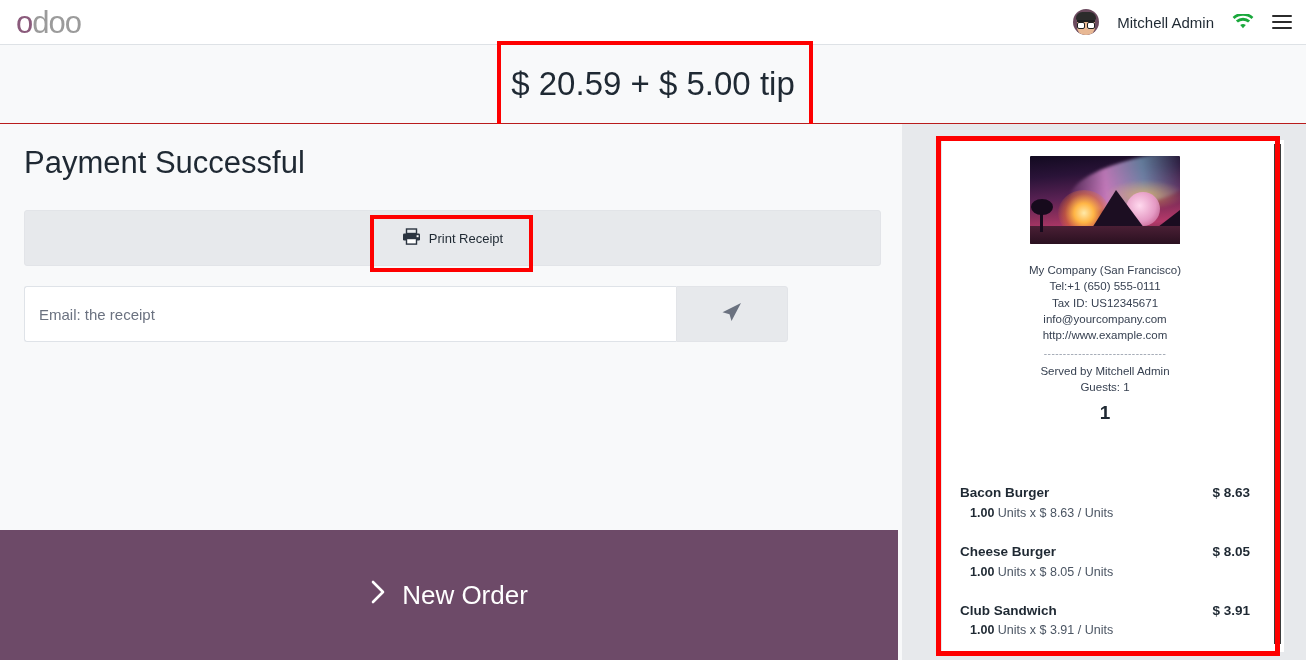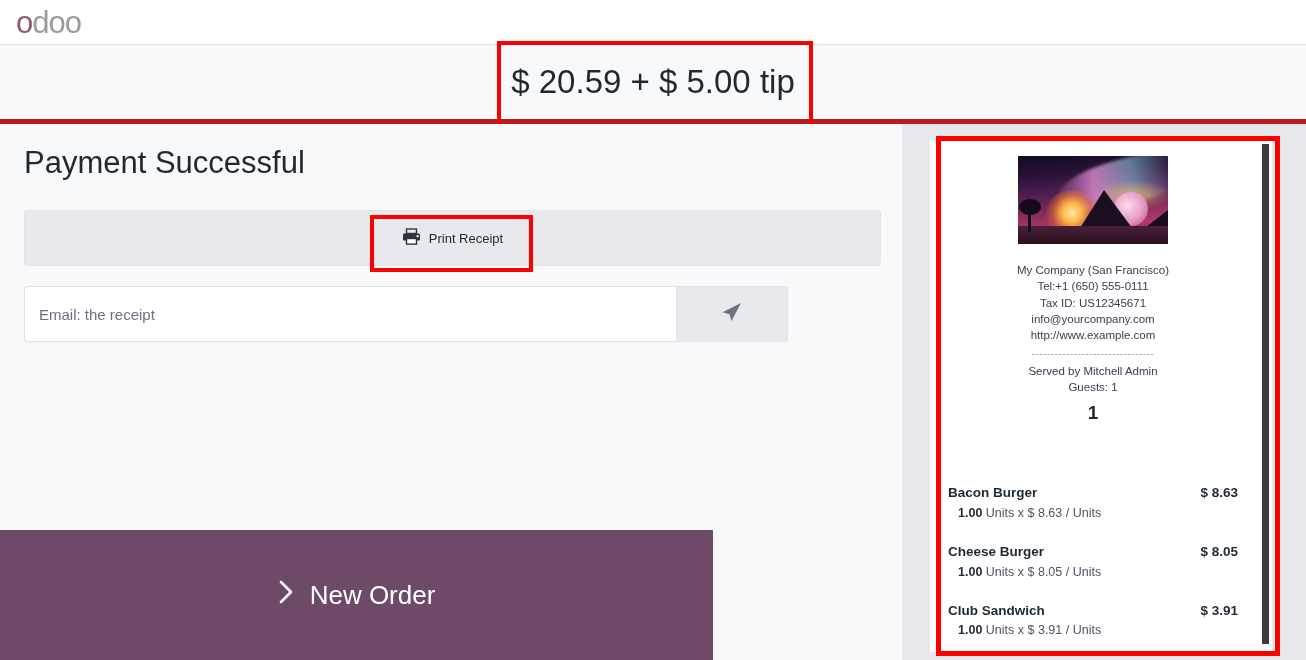--- a/index.html
+++ b/index.html
@@ -82,21 +82,21 @@
   .hamburger span {
     display: block; height: 2.4px; width: 100%;
     background: #2b2b2b; border-radius: 1px;
   }
 
   
   .total-bar {
     position: absolute; left: 0; top: 45px;
     width: 1306px; height: 79px;
     background: #f8f9fa;
-    border-bottom: 5px solid #b91c1c;
+    border-bottom: 1px solid #b91c1c;
     display: flex; align-items: center; justify-content: center;
   }
   .total-text {
     font-size: 33px; color: #1f2933; white-space: nowrap;
   }
   .annot-total {
     position: absolute; left: 497px; top: 41px;
     width: 316px; height: 87px;
     border: 4px solid #fe0000;
     pointer-events: none;
@@ -158,38 +158,38 @@
     background: #e7e9ec;
     border: 1px solid #e2e4e8;
     border-radius: 0 3px 3px 0;
     display: flex; align-items: center; justify-content: center;
     cursor: pointer;
   }
 
   
   .new-order-bar {
     position: absolute; left: 0; top: 530px;
-    width: 713px; height: 130px;
+    width: 898px; height: 130px;
     background: #6d4a68;
     display: flex; align-items: center; justify-content: center;
     cursor: pointer;
   }
   .new-order-inner {
     display: flex; align-items: center; gap: 14px;
     color: #ffffff; font-size: 26px;
   }
 
   
   .sidebar {
     position: absolute; left: 902px; top: 124px;
     width: 404px; height: 536px;
     background: #e7e9ec;
   }
   .receipt-wrap {
-    position: absolute; left: 28px; top: 16px;
+    position: absolute; left: 40px; top: 16px;
     width: 342px; height: 512px;
     background: #ffffff;
     overflow: hidden;
   }
   .receipt {
     position: absolute; left: 0; top: 0;
     width: 326px;
     padding: 10px 18px 0 18px;
     color: #374151;
     font-size: 11.5px;
@@ -293,20 +293,40 @@
 </style>
 </head>
 <body>
 
 <div id="app">
 
   <div class="navbar">
     <div class="brand">
       <span class="o-purple">o</span>
         <span class="o-gray">doo</span>
+    </div>
+    <div class="nav-right">
+      <div class="avatar">
+        <div class="face"></div>
+        <div class="hair"></div>
+        <div class="glasses"></div>
+      </div>
+      <span class="username">Mitchell Admin</span>
+      <span>
+        <svg class="wifi-icon" width="22" height="16" viewBox="0 0 22 16">
+          <path d="M11 14.2 L8.2 11.1 A4.4 4.4 0 0 1 13.8 11.1 Z" fill="#1aa83c"></path>
+          <path d="M3.9 6.4 A10.6 10.6 0 0 1 18.1 6.4 L16.1 8.6 A7.6 7.6 0 0 0 5.9 8.6 Z" fill="#1aa83c"></path>
+          <path d="M0.6 2.9 A15.4 15.4 0 0 1 21.4 2.9 L19.5 5.0 A12.6 12.6 0 0 0 2.5 5.0 Z" fill="#1aa83c"></path>
+        </svg>
+      </span>
+      <div class="hamburger">
+        <span></span>
+        <span></span>
+        <span></span>
+      </div>
     </div>
   </div>
 
   <div class="total-bar">
     <div class="total-text">$ 20.59 + $ 5.00 tip</div>
   </div>
   <div class="annot-total"></div>
 
   <div class="main-pane">
     <div class="page-title">Payment Successful</div>

